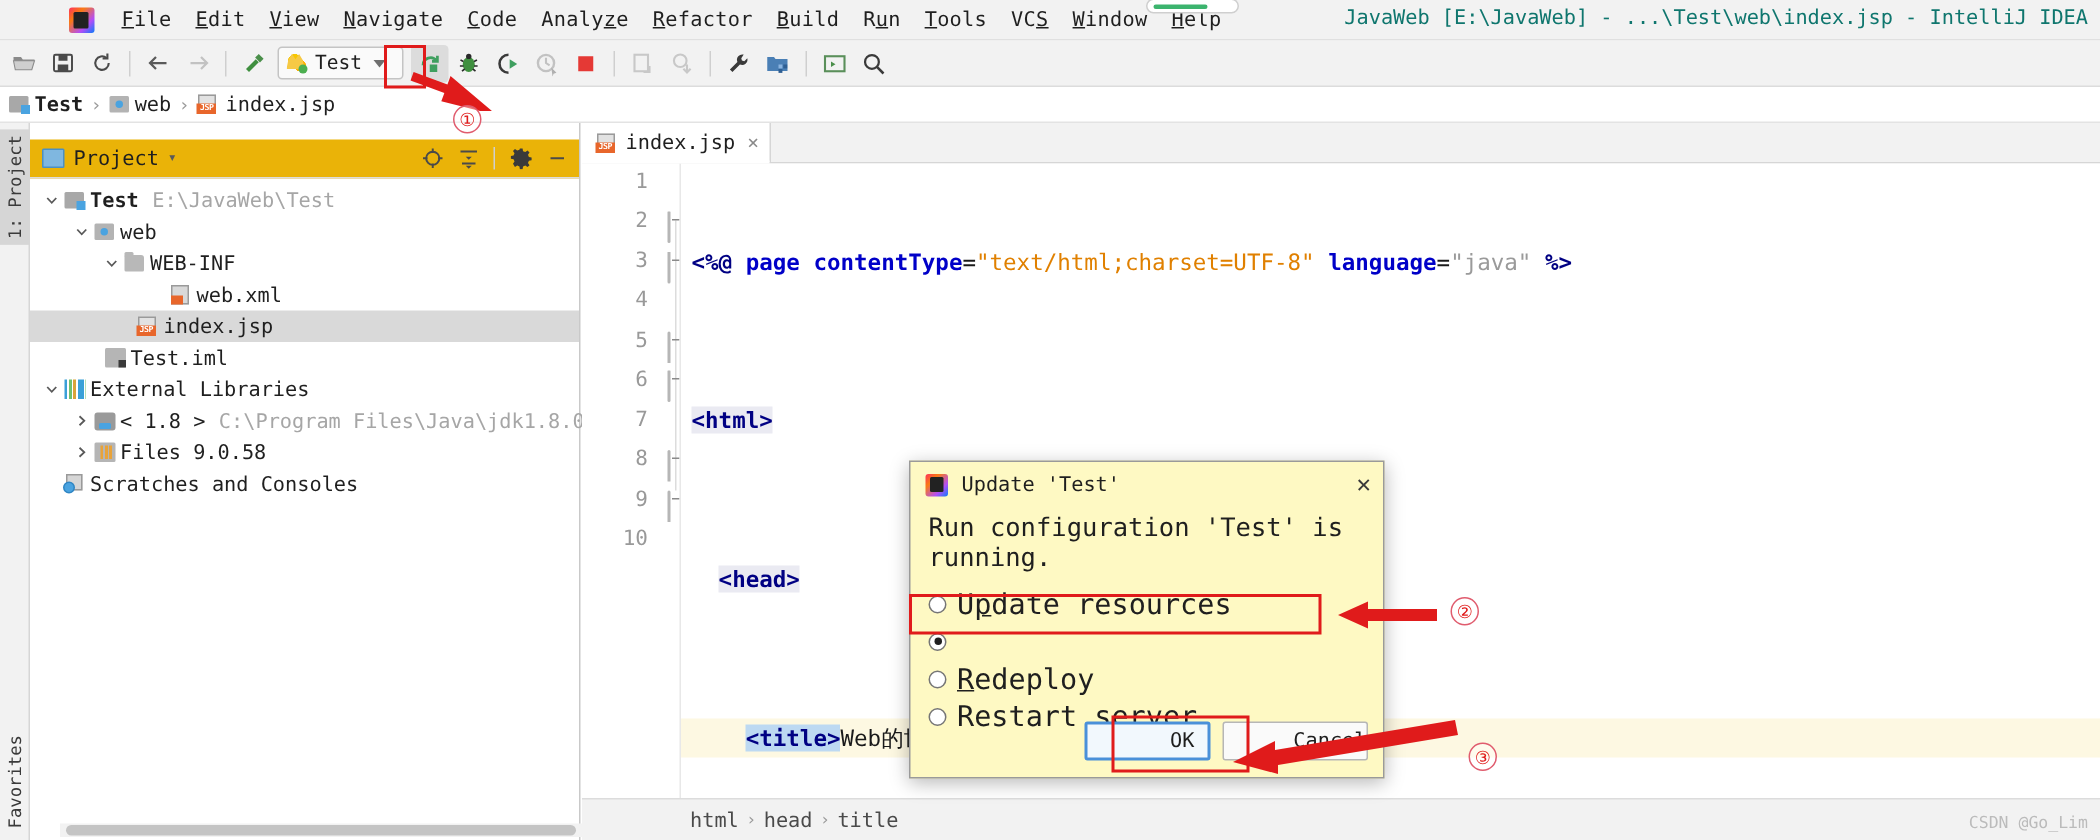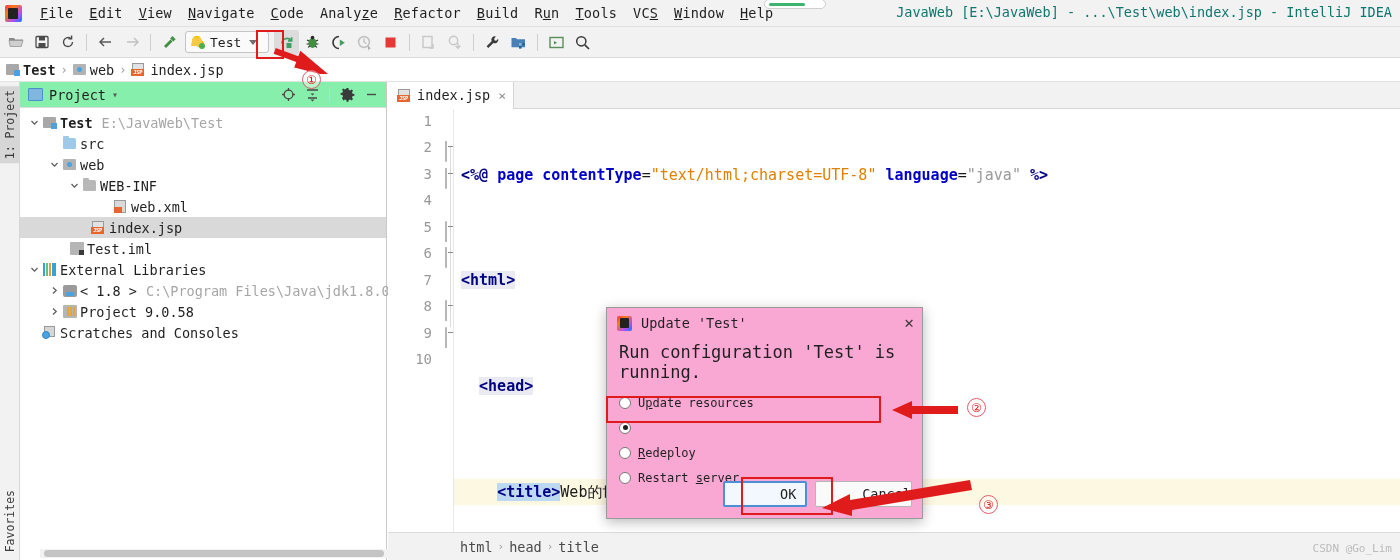--- a/index.html
+++ b/index.html
@@ -7,21 +7,21 @@
     width: 1400px; height: 560px;
     font-family: "DejaVu Sans Mono", monospace;
     background: #f2f2f2; overflow: hidden;
   }
   #app { position: relative; width: 1400px; height: 560px; background: #fff; }
 
   
   .menubar {
     position: absolute; left: 0; top: 0; width: 1400px; height: 27px;
     background: #f2f2f2; border-bottom: 1px solid #e0e0e0;
-    display: flex; align-items: center;
+    display: flex; align-items: center; padding-left: 41px;
   }
   .app-logo {
     width: 17px; height: 17px; margin-left: 5px; margin-right: 10px;
     background: linear-gradient(135deg,#fe315d 0%,#f97a12 30%,#b24df8 70%,#087cfa 100%);
     border-radius: 2px; position: relative; flex: none;
   }
   .app-logo::after {
     content: ""; position: absolute; left: 3px; top: 3px; width: 10px; height: 11px;
     background: #222; border-radius: 1px;
   }
@@ -100,22 +100,22 @@
   .vtab.sel { background: #d6d6d6; }
   .vtab-top { top: 4px; }
   .vtab-bot { bottom: 4px; }
 
   
   .projpanel {
     position: absolute; left: 20px; top: 82px; width: 367px; height: 478px;
     background: #fff; border-right: 1px solid #c9c9c9;
   }
   .proj-header {
-    height: 26px; background: #86efac; border-bottom: 1px solid #dcdcdc;
-    display: flex; align-items: center; padding: 0 4px 0 8px;
+    height: 26px; background: #eab308; border-bottom: 1px solid #dcdcdc;
+    display: flex; align-items: center; padding: 0 4px 0 8px; margin-top: 11px;
   }
   .proj-title { font-size: 13.5px; color: #1f1f1f; margin-left: 6px; }
   .proj-tools { margin-left: auto; display: flex; align-items: center; gap: 2px; }
   .ph-btn { width: 22px; height: 22px; display: flex; align-items: center; justify-content: center; }
   .ph-sep { width: 1px; height: 15px; background: #cfcfcf; margin: 0 4px; }
 
   .tree { padding-top: 4px; font-size: 13.5px; color: #1f1f1f; }
   .trow {
     height: 21px; display: flex; align-items: center; white-space: nowrap;
     padding-right: 4px;
@@ -236,39 +236,39 @@
     position: absolute; left: 24px; bottom: 3px; width: 340px; height: 7px;
     background: #c4c4c4; border-radius: 4px;
   }
   .hscroll-track {
     position: absolute; left: 20px; bottom: 2px; width: 363px; height: 9px; background: #f2f2f2;
   }
 
   
   .dialog {
     position: absolute; left: 606px; top: 307px; width: 317px; height: 212px;
-    background: #f9a8d4; border: 1px solid #9a9a9a;
+    background: #fef9c3; border: 1px solid #9a9a9a;
     box-shadow: 0 3px 12px rgba(0,0,0,.28);
   }
   .dlg-title {
     height: 30px; display: flex; align-items: center; padding: 0 8px 0 10px;
     font-size: 13.5px; color: #1f1f1f;
   }
   .dlg-logo {
     width: 15px; height: 15px; margin-right: 9px; flex: none;
     background: linear-gradient(135deg,#fe315d 0%,#f97a12 30%,#b24df8 70%,#087cfa 100%);
     border-radius: 2px; position: relative;
   }
   .dlg-logo::after {
     content: ""; position: absolute; left: 2.5px; top: 2.5px; width: 9px; height: 10px; background: #222; border-radius: 1px;
   }
   .dlg-close { margin-left: auto; font-size: 16px; color: #3a3a3a; line-height: 1; }
   .dlg-msg { padding: 4px 0 0 12px; font-size: 17px; color: #1f1f1f; }
   .radios { padding: 8px 0 0 12px; }
-  .radio-row { height: 25px; display: flex; align-items: center; gap: 7px; font-size: 12px; color: #1f1f1f; }
+  .radio-row { height: 25px; display: flex; align-items: center; gap: 7px; font-size: 19px; color: #1f1f1f; }
   .radio {
     width: 12px; height: 12px; border-radius: 50%; border: 1px solid #767676;
     background: #fff; position: relative; flex: none;
   }
   .radio.on::after {
     content: ""; position: absolute; left: 2.5px; top: 2.5px; width: 5px; height: 5px;
     border-radius: 50%; background: #1f1f1f;
   }
   .mnem { text-decoration: underline; }
   .dlg-buttons {
@@ -500,26 +500,20 @@
               <path d="M1.5 3l3 3.2L7.5 3" fill="none" stroke="#5a5a5a" stroke-width="1.2"></path>
             </svg>
           </span>
         <span class="ticon">
             <span class="fold-mod"></span>
           </span>
         <span class="tlabel bold">Test</span>
         <span class="tpath">E:\JavaWeb\Test</span>
       </div>
 
-      <div class="trow" style="padding-left:41px">
-        <span class="ticon">
-            <span class="fold"></span>
-          </span>
-        <span class="tlabel">src</span>
-      </div>
 
       <div class="trow" style="padding-left:28px">
         <span class="arrow">
             <svg width="9" height="9" viewBox="0 0 9 9">
               <path d="M1.5 3l3 3.2L7.5 3" fill="none" stroke="#5a5a5a" stroke-width="1.2"></path>
             </svg>
           </span>
         <span class="ticon">
             <span class="fold-web"></span>
           </span>
@@ -592,21 +586,21 @@
 
       <div class="trow" style="padding-left:28px">
         <span class="arrow">
             <svg width="9" height="9" viewBox="0 0 9 9">
               <path d="M3 1.5l3.2 3L3 7.5" fill="none" stroke="#5a5a5a" stroke-width="1.2"></path>
             </svg>
           </span>
         <span class="ticon">
             <span class="tomcat-tree"></span>
           </span>
-        <span class="tlabel">Project 9.0.58</span>
+        <span class="tlabel">Files 9.0.58</span>
       </div>
 
       <div class="trow" style="padding-left:21px">
         <span class="ticon">
             <span class="scratch-ico">
               <span class="pg"></span>
               <span class="clk"></span>
             </span>
           </span>
         <span class="tlabel">Scratches and Consoles</span>

